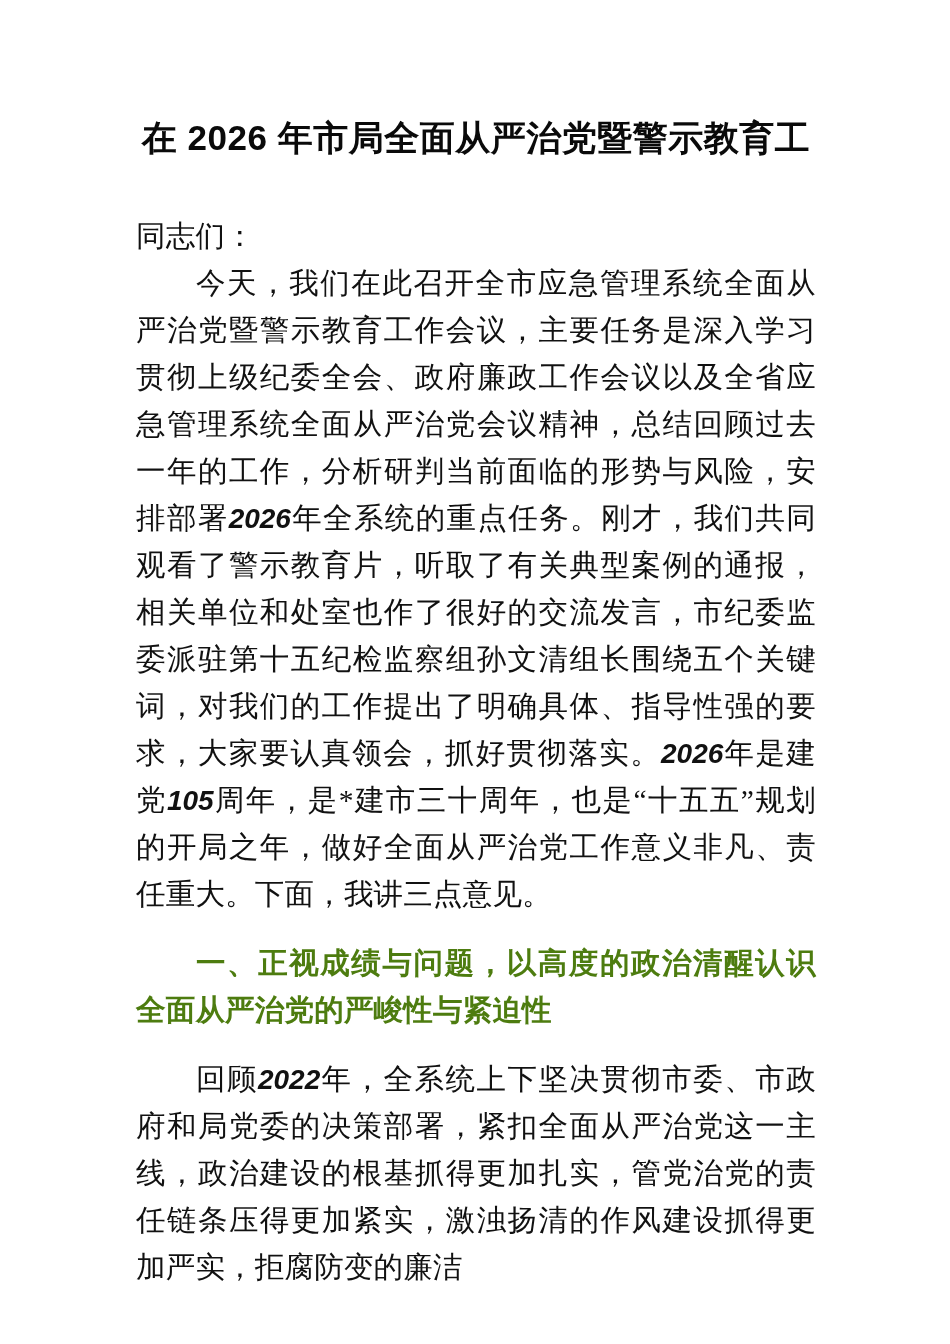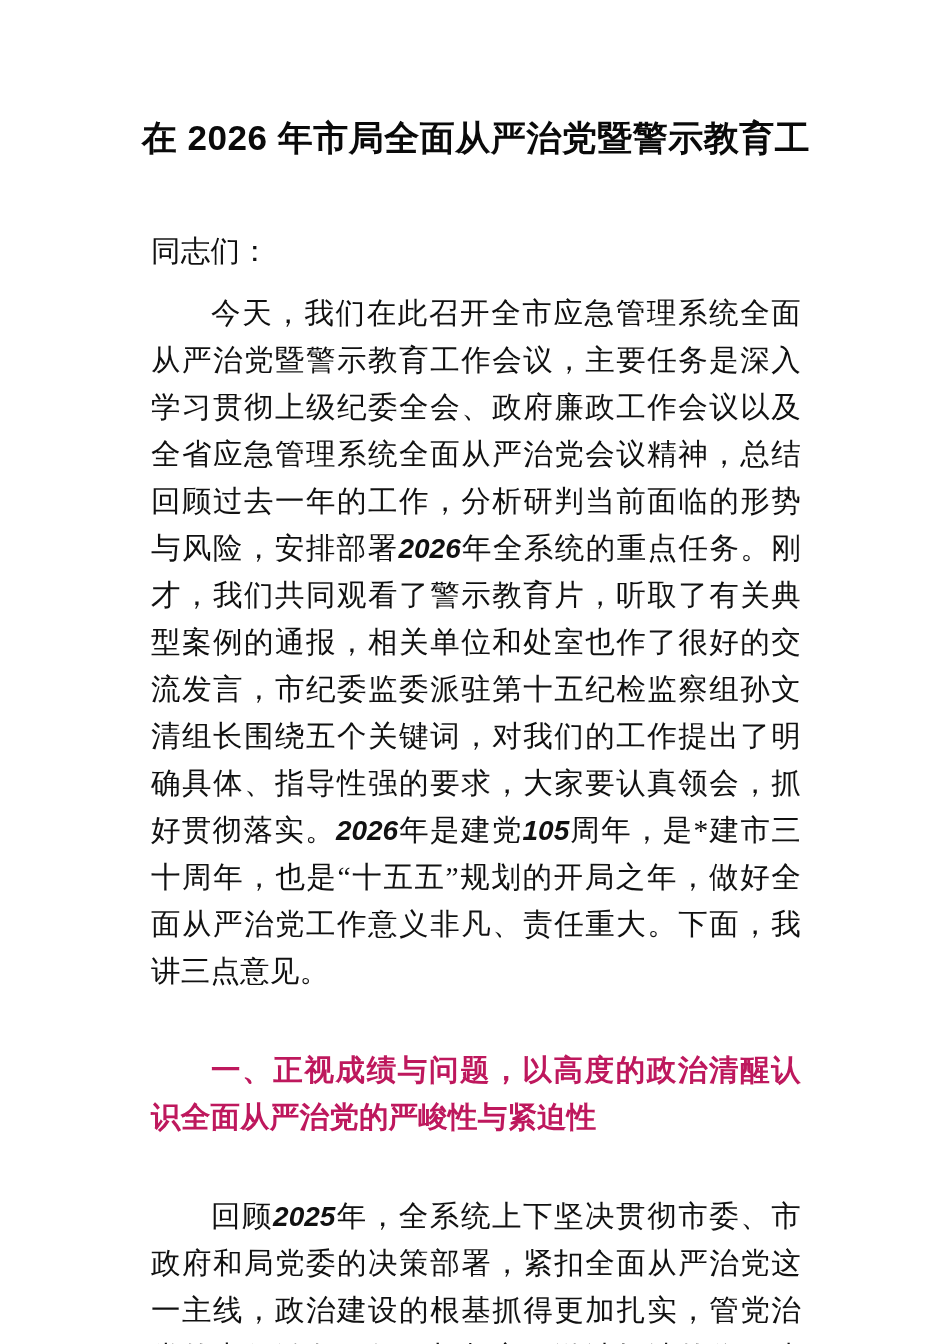--- a/index.html
+++ b/index.html
@@ -47,33 +47,33 @@
   }
 
   
   .para {
     font-family: "Liberation Serif", "DejaVu Serif", serif;
     font-size: 29.5px;
     line-height: 47px;
     text-align: justify;
     text-justify: inter-character;
     text-align-last: left;
-    margin: 15px;
+    margin: 0;
     letter-spacing: 0.2px;
     color: #111111;
   }
 
   .para.indent {
     text-indent: 60px;
   }
 
   .para.heading {
     font-weight: bold;
     text-indent: 60px;
-    color: #be185d;
+    color: #4d7c0f;
   }
 
   
   .gap-salutation { height: 49px; }
   .gap-before-heading { height: 22px; }
   .gap-after-heading { height: 22px; }
 
   
   .num {
     font-family: "Liberation Sans", "DejaVu Sans", sans-serif;
@@ -102,16 +102,16 @@
     <p class="para">同志们：</p>
 
     <p class="para indent">今天，我们在此召开全市应急管理系统全面从严治党暨警示教育工作会议，主要任务是深入学习贯彻上级纪委全会、政府廉政工作会议以及全省应急管理系统全面从严治党会议精神，总结回顾过去一年的工作，分析研判当前面临的形势与风险，安排部署<span class="num">2026</span>年全系统的重点任务。刚才，我们共同观看了警示教育片，听取了有关典型案例的通报，相关单位和处室也作了很好的交流发言，市纪委监委派驻第十五纪检监察组孙文清组长围绕五个关键词，对我们的工作提出了明确具体、指导性强的要求，大家要认真领会，抓好贯彻落实。<span class="num">2026</span>年是建党<span class="num">105</span>周年，是<span class="ast">*</span>建市三十周年，也是“十五五”规划的开局之年，做好全面从严治党工作意义非凡、责任重大。下面，我讲三点意见。</p>
 
     <div class="gap-before-heading"></div>
 
     <p class="para heading">一、正视成绩与问题，以高度的政治清醒认识全面从严治党的严峻性与紧迫性</p>
 
     <div class="gap-after-heading"></div>
 
-    <p class="para indent">回顾<span class="num">2025</span>年，全系统上下坚决贯彻市委、市政府和局党委的决策部署，紧扣全面从严治党这一主线，政治建设的根基抓得更加扎实，管党治党的责任链条压得更加紧实，激浊扬清的作风建设抓得更加严实，拒腐防变的廉洁</p>
+    <p class="para indent">回顾<span class="num">2022</span>年，全系统上下坚决贯彻市委、市政府和局党委的决策部署，紧扣全面从严治党这一主线，政治建设的根基抓得更加扎实，管党治党的责任链条压得更加紧实，激浊扬清的作风建设抓得更加严实，拒腐防变的廉洁</p>
 
   </div>
 </div>
 
 </body></html>

